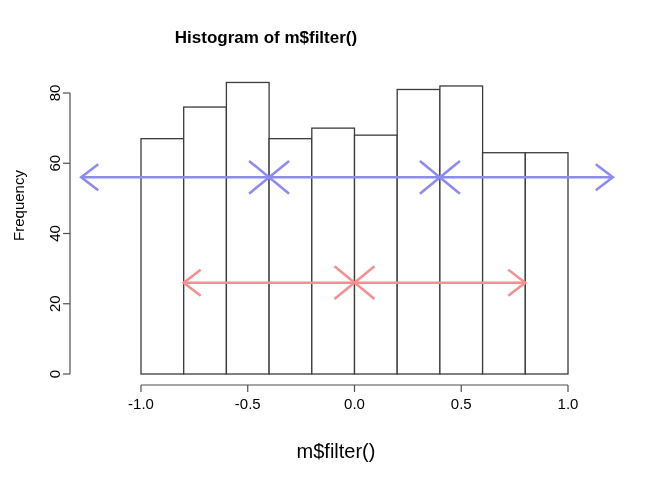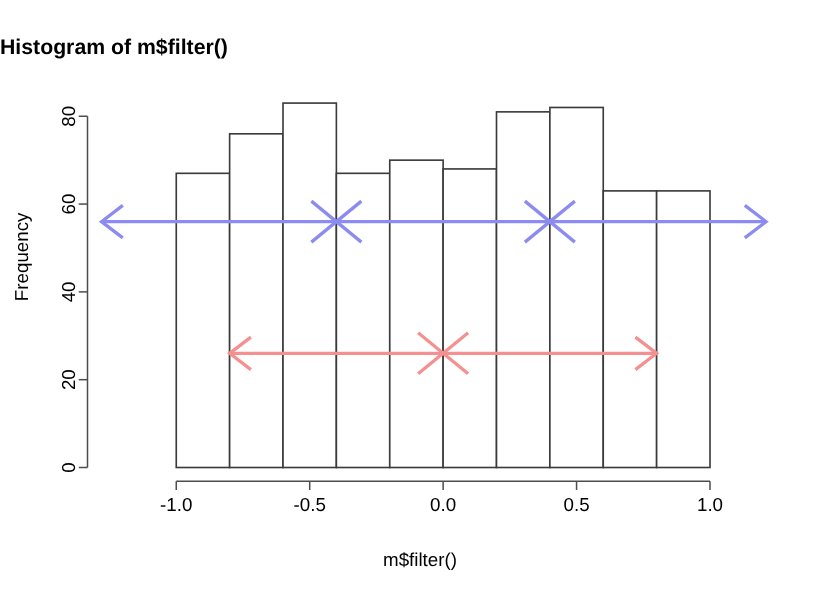--- a/index.html
+++ b/index.html
@@ -13,33 +13,33 @@
     height: 480px;
     background: #ffffff;
     font-family: "Liberation Sans", sans-serif;
     overflow: hidden;
   }
   #plot-title {
     position: absolute;
     left: 0;
     top: 28px;
     width: 532px;
-    text-align: left;
+    text-align: center;
     font-size: 17px;
     font-weight: bold;
     color: #000000;
     letter-spacing: 0px;
   }
   #x-axis-label {
     position: absolute;
     left: 0;
     top: 440px;
     width: 672px;
     text-align: center;
-    font-size: 15px;
+    font-size: 20px;
     color: #000000;
   }
   #y-axis-label {
     position: absolute;
     left: -52px;
     top: 197px;
     width: 140px;
     text-align: center;
     font-size: 15px;
     color: #000000;

